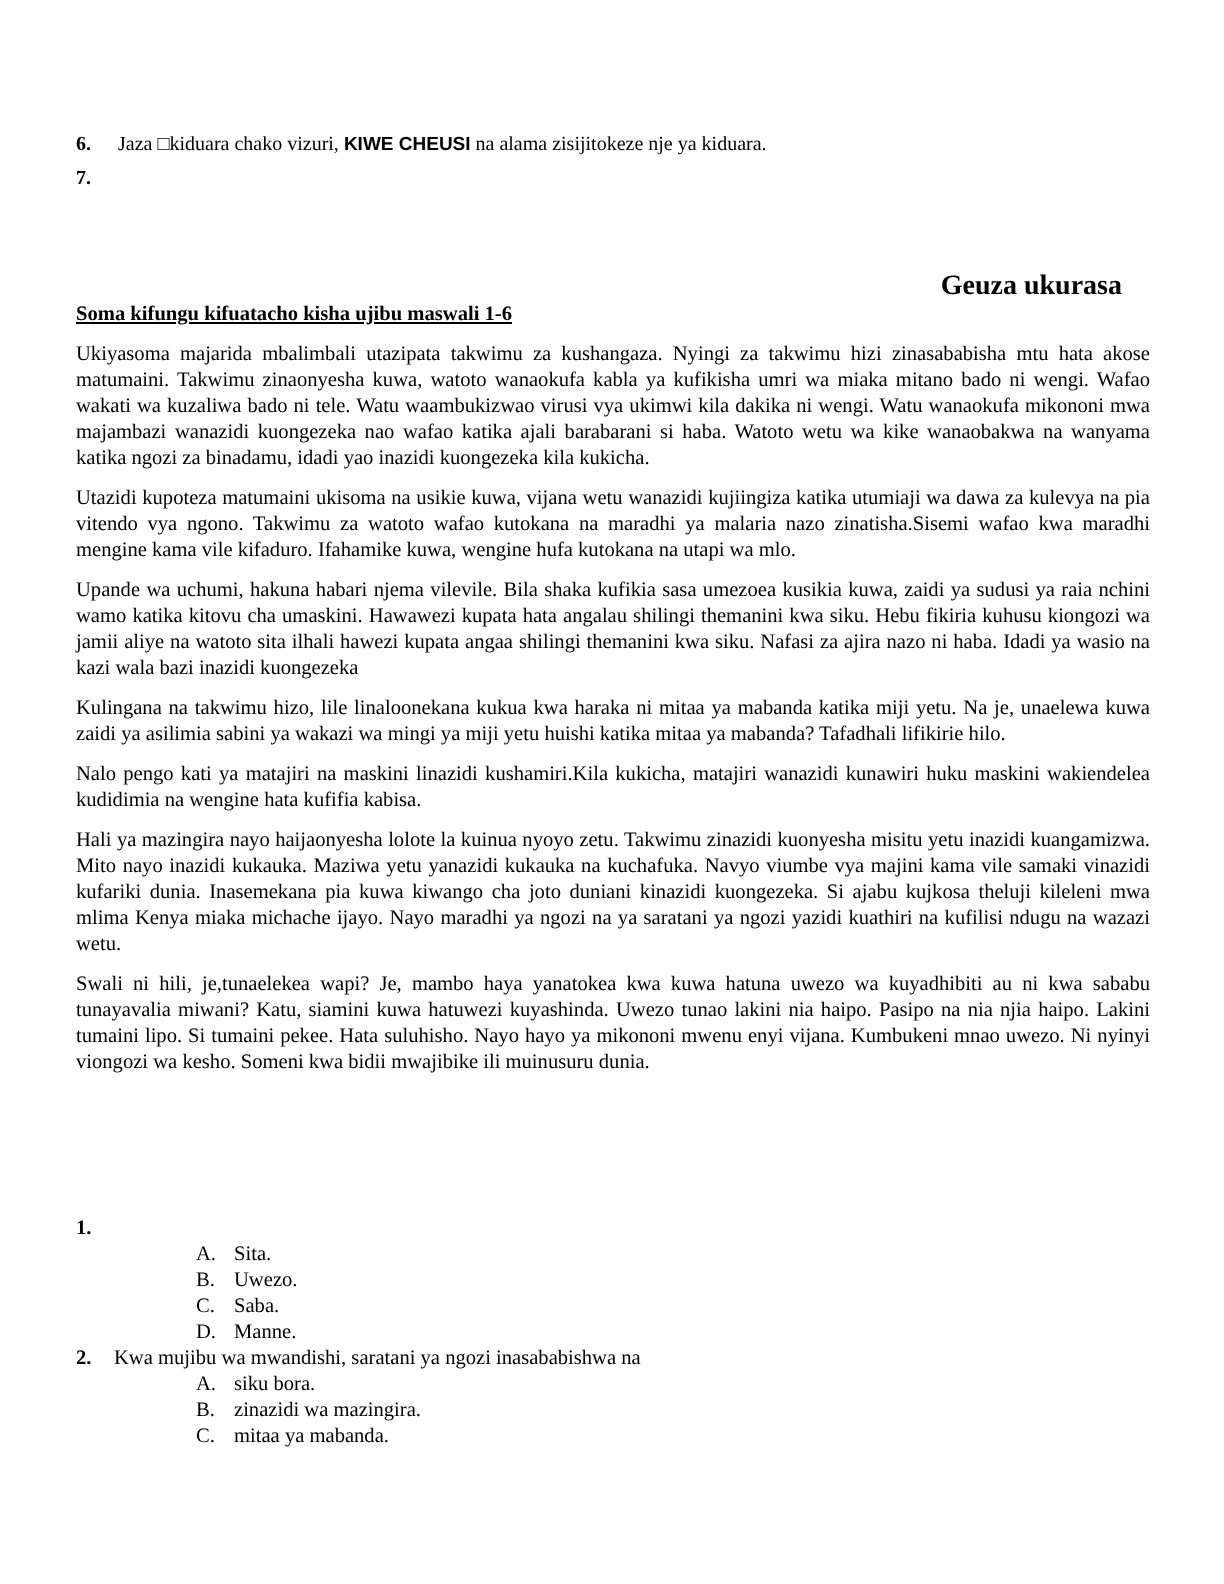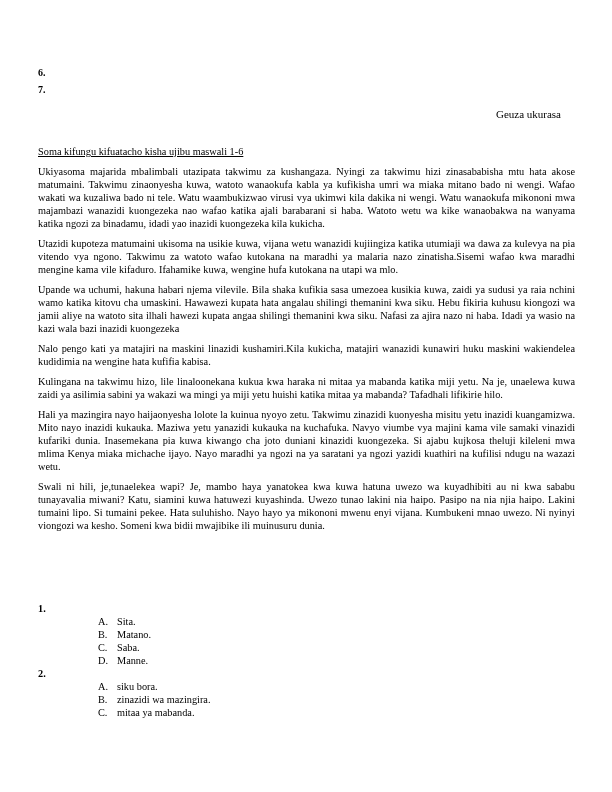--- a/index.html
+++ b/index.html
@@ -28,29 +28,28 @@
     width: 21px;
     flex: none;
   }
   .bold-sans {
     font-family: "Liberation Sans", sans-serif;
     font-weight: bold;
     font-size: 9.5px;
   }
   .turn-page {
     text-align: right;
-    font-weight: normal;
-    font-size: 11px;
-    margin-top: 12px;
+    font-weight: bold;
+    font-size: 14px;
+    margin-top: 40px;
     padding-right: 14px;
   }
   .heading {
-    font-weight: normal;
+    font-weight: bold;
     text-decoration: underline;
-    margin-top: 26px;
     margin-bottom: 8px;
     font-size: 10.3px;
   }
   .para {
     text-align: justify;
     line-height: 13px;
     margin-bottom: 7px;
     font-family: Liberation Serif, serif;
   }
   .questions {
@@ -72,68 +71,70 @@
   .option { display: flex; }
   .opt-letter { width: 19px; flex: none; }
 </style>
 </head>
 <body>
 
 <div class="page">
 
   <div class="instr">
     <span class="instr-num">6.</span>
+    <span><span>Jaza □kiduara chako vizuri, </span><span class="bold-sans">KIWE CHEUSI</span><span> na alama zisijitokeze nje ya kiduara.</span></span>
   </div>
   <div class="instr">
     <span class="instr-num">7.</span>
   </div>
 
   <div class="turn-page">Geuza ukurasa</div>
 
   <div class="heading">Soma kifungu kifuatacho kisha ujibu maswali 1-6</div>
 
   <div>
     <p class="para">Ukiyasoma majarida mbalimbali utazipata takwimu za kushangaza. Nyingi za takwimu hizi zinasababisha mtu hata akose matumaini. Takwimu zinaonyesha kuwa, watoto wanaokufa kabla ya kufikisha umri wa miaka mitano bado ni wengi. Wafao wakati wa kuzaliwa bado ni tele. Watu waambukizwao virusi vya ukimwi kila dakika ni wengi. Watu wanaokufa mikononi mwa majambazi wanazidi kuongezeka nao wafao katika ajali barabarani si haba. Watoto wetu wa kike wanaobakwa na wanyama katika ngozi za binadamu, idadi yao inazidi kuongezeka kila kukicha.</p>
     <p class="para">Utazidi kupoteza matumaini ukisoma na usikie kuwa, vijana wetu wanazidi kujiingiza katika utumiaji wa dawa za kulevya na pia vitendo vya ngono. Takwimu za watoto wafao kutokana na maradhi ya malaria nazo zinatisha.Sisemi wafao kwa maradhi mengine kama vile kifaduro. Ifahamike kuwa, wengine hufa kutokana na utapi wa mlo.</p>
     <p class="para">Upande wa uchumi, hakuna habari njema vilevile. Bila shaka kufikia sasa umezoea kusikia kuwa, zaidi ya sudusi ya raia nchini wamo katika kitovu cha umaskini. Hawawezi kupata hata angalau shilingi themanini kwa siku. Hebu fikiria kuhusu kiongozi wa jamii aliye na watoto sita ilhali hawezi kupata angaa shilingi themanini kwa siku. Nafasi za ajira nazo ni haba. Idadi ya wasio na kazi wala bazi inazidi kuongezeka</p>
+    <p class="para">Kulingana na takwimu hizo, lile linaloonekana kukua kwa haraka ni mitaa ya mabanda katika miji yetu. Na je, unaelewa kuwa zaidi ya asilimia sabini ya wakazi wa mingi ya miji yetu huishi katika mitaa ya mabanda? Tafadhali lifikirie hilo.</p>
     <p class="para">Nalo pengo kati ya matajiri na maskini linazidi kushamiri.Kila kukicha, matajiri wanazidi kunawiri huku maskini wakiendelea kudidimia na wengine hata kufifia kabisa.</p>
-    <p class="para">Kulingana na takwimu hizo, lile linaloonekana kukua kwa haraka ni mitaa ya mabanda katika miji yetu. Na je, unaelewa kuwa zaidi ya asilimia sabini ya wakazi wa mingi ya miji yetu huishi katika mitaa ya mabanda? Tafadhali lifikirie hilo.</p>
     <p class="para">Hali ya mazingira nayo haijaonyesha lolote la kuinua nyoyo zetu. Takwimu zinazidi kuonyesha misitu yetu inazidi kuangamizwa. Mito nayo inazidi kukauka. Maziwa yetu yanazidi kukauka na kuchafuka. Navyo viumbe vya majini kama vile samaki vinazidi kufariki dunia. Inasemekana pia kuwa kiwango cha joto duniani kinazidi kuongezeka. Si ajabu kujkosa theluji kileleni mwa mlima Kenya miaka michache ijayo. Nayo maradhi ya ngozi na ya saratani ya ngozi yazidi kuathiri na kufilisi ndugu na wazazi wetu.</p>
     <p class="para">Swali ni hili, je,tunaelekea wapi? Je, mambo haya yanatokea kwa kuwa hatuna uwezo wa kuyadhibiti au ni kwa sababu tunayavalia miwani? Katu, siamini kuwa hatuwezi kuyashinda. Uwezo tunao lakini nia haipo. Pasipo na nia njia haipo. Lakini tumaini lipo. Si tumaini pekee. Hata suluhisho. Nayo hayo ya mikononi mwenu enyi vijana. Kumbukeni mnao uwezo. Ni nyinyi viongozi wa kesho. Someni kwa bidii mwajibike ili muinusuru dunia.</p>
   </div>
 
   <div class="questions">
 
     <div class="question">
       <div class="q-head">
         <span class="q-num">1.</span>
       </div>
       <div class="options">
         <div class="option">
           <span class="opt-letter">A.</span>
           <span>Sita.</span>
         </div>
         <div class="option">
           <span class="opt-letter">B.</span>
-          <span>Matano.</span>
+          <span>Uwezo.</span>
         </div>
         <div class="option">
           <span class="opt-letter">C.</span>
           <span>Saba.</span>
         </div>
         <div class="option">
           <span class="opt-letter">D.</span>
           <span>Manne.</span>
         </div>
       </div>
     </div>
 
     <div class="question">
       <div class="q-head">
         <span class="q-num">2.</span>
+        <span>Kwa mujibu wa mwandishi, saratani ya ngozi inasababishwa na</span>
       </div>
       <div class="options">
         <div class="option">
           <span class="opt-letter">A.</span>
           <span>siku bora.</span>
         </div>
         <div class="option">
           <span class="opt-letter">B.</span>
           <span>zinazidi wa mazingira.</span>
         </div>

